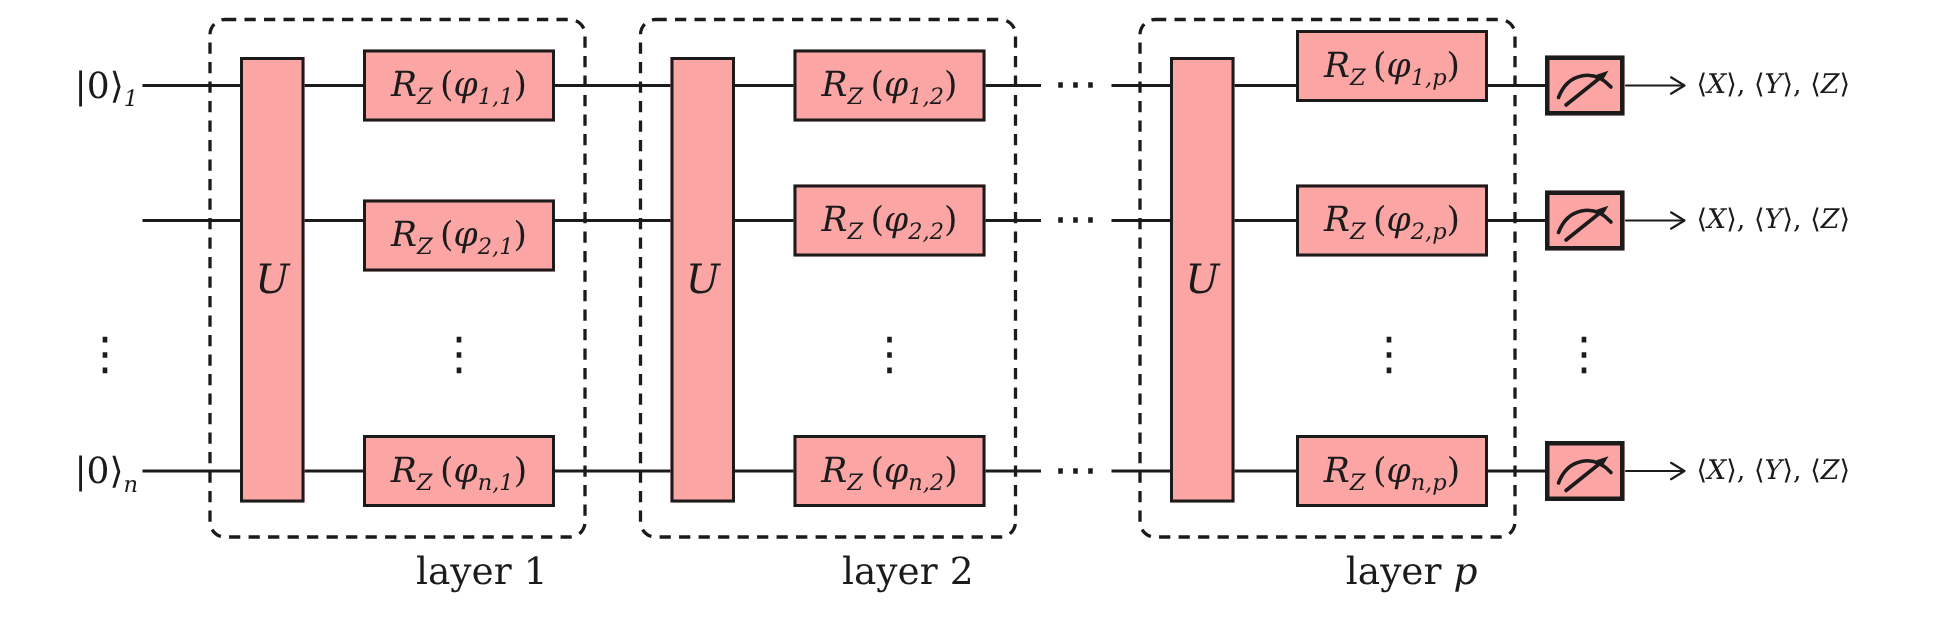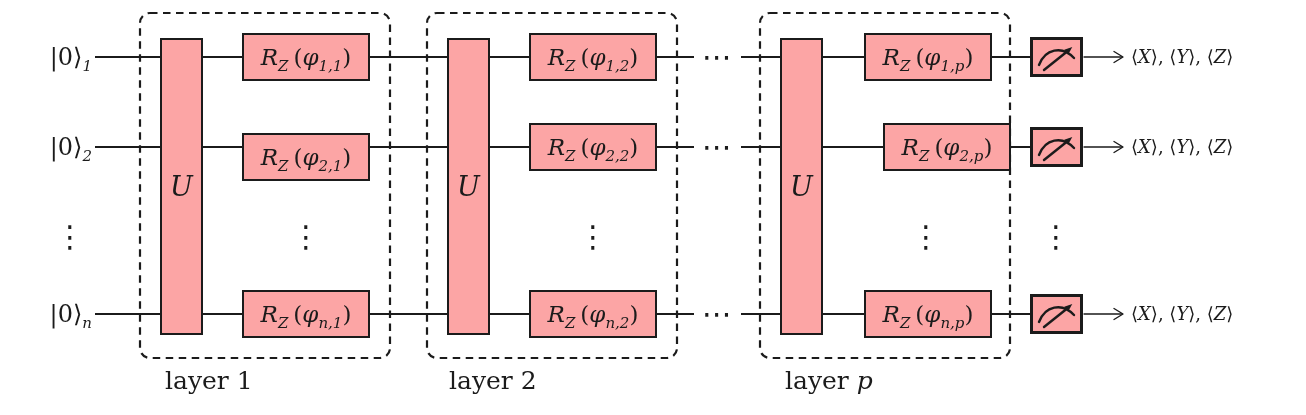--- a/index.html
+++ b/index.html
@@ -15,21 +15,21 @@
   sub { font-size:15px; line-height:0; font-style:italic; }
   .po { margin-left:5px; }
   .qlabel { position:absolute; left:12px; width:80px; text-align:right;
             font-size:24px; height:40px; line-height:40px; }
   .vdots { position:absolute; width:40px; text-align:center; font-size:30px;
            height:42px; line-height:42px; top:216px; }
   .hdots { position:absolute; left:692px; width:50px; text-align:center;
            font-size:30px; height:32px; line-height:32px; }
   .expect { position:absolute; left:1131px; font-size:18px; height:34px;
             line-height:34px; white-space:pre; }
-  .layerlabel { position:absolute; top:366px; width:200px; text-align:left;
+  .layerlabel { position:absolute; top:366px; width:200px; text-align:right;
                 font-size:25px; height:30px; line-height:30px; }
   .layerlabel .w { margin-right:8px; }
 </style>
 </head>
 <body>
 
 <div class="canvas">
 
   <svg class="overlay" width="1306" height="415" viewBox="0 0 1306 415">
     <g stroke="#1b1b1b" stroke-width="2">
@@ -61,21 +61,20 @@
           <path d="M1114,141.5 L1123,147 L1114,152.5"></path>
       </g>
       <g>
         <line x1="1084" y1="314" x2="1122" y2="314"></line>
           <path d="M1114,308.5 L1123,314 L1114,319.5"></path>
       </g>
     </g>
   </svg>
 
   <div class="qlabel" style="top:37px"><span>|0⟩</span><sub>1</sub></div>
-  <div class="qlabel" style="top:127px"><span>|0⟩</span><sub>2</sub></div>
   <div class="qlabel" style="top:294px"><span>|0⟩</span><sub>n</sub></div>
 
   <div class="box ugate" style="left:160px">
       <span class="it">U</span>
     </div>
   <div class="box ugate" style="left:447px">
       <span class="it">U</span>
     </div>
   <div class="box ugate" style="left:780px">
       <span class="it">U</span>
@@ -94,24 +93,24 @@
   <div class="box gate" style="left:529px;top:33px">
       <span><span class="it">R</span><sub>Z</sub><span class="po">(</span><span class="it">φ</span><sub>1,2</sub><span>)</span></span>
     </div>
   <div class="box gate" style="left:529px;top:123px">
       <span><span class="it">R</span><sub>Z</sub><span class="po">(</span><span class="it">φ</span><sub>2,2</sub><span>)</span></span>
     </div>
   <div class="box gate" style="left:529px;top:290px">
       <span><span class="it">R</span><sub>Z</sub><span class="po">(</span><span class="it">φ</span><sub>n,2</sub><span>)</span></span>
     </div>
 
-  <div class="box gate" style="left:864px;top:33px">
+  <div class="box gate" style="left:864px;top:20px">
       <span><span class="it">R</span><sub>Z</sub><span class="po">(</span><span class="it">φ</span><sub>1,p</sub><span>)</span></span>
     </div>
-  <div class="box gate" style="left:883px;top:123px">
+  <div class="box gate" style="left:864px;top:123px">
       <span><span class="it">R</span><sub>Z</sub><span class="po">(</span><span class="it">φ</span><sub>2,p</sub><span>)</span></span>
     </div>
   <div class="box gate" style="left:864px;top:290px">
       <span><span class="it">R</span><sub>Z</sub><span class="po">(</span><span class="it">φ</span><sub>n,p</sub><span>)</span></span>
     </div>
 
   <div class="vdots" style="left:50px">⋮</div>
   <div class="vdots" style="left:286px">⋮</div>
   <div class="vdots" style="left:573px">⋮</div>
   <div class="vdots" style="left:906px">⋮</div>

